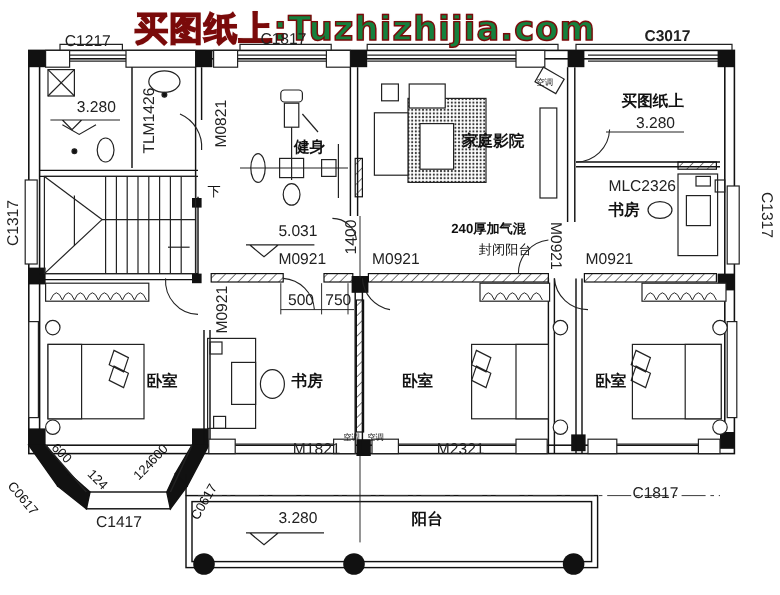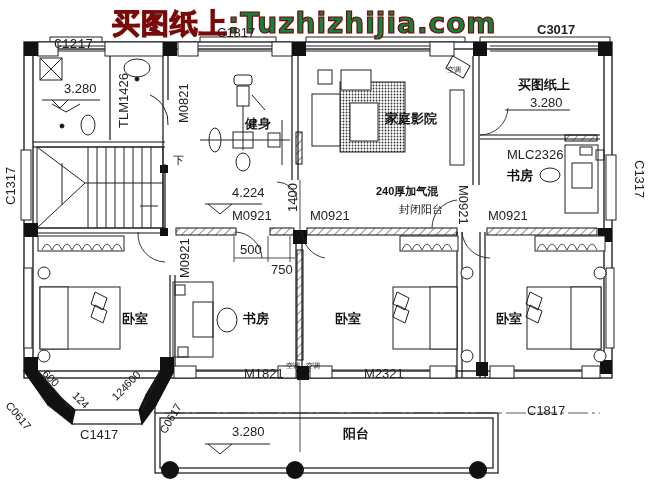--- a/index.html
+++ b/index.html
@@ -268,21 +268,21 @@
   </g>
 
   <g stroke="#222" fill="none" stroke-width="0.8">
     <line x1="300" y1="180" x2="300" y2="232"></line>
     <path d="M234 236 V262 M268 236 V262 M290 236 V262 M234 258 H295"></path>
   </g>
 </svg>
 
 <div class="wm">买图纸上:Tuzhizhijia.com</div>
 
-<div class="lbl dim" style="left:54px;top:38px;font-family:Liberation Mono, monospace;">C1217</div>
+<div class="lbl dim" style="left:54px;top:27px;">C1217</div>
 <div class="lbl dim" style="left:217px;top:26px;">C1817</div>
 <div class="lbl dim" style="left:537px;top:23px;font-weight:bold;">C3017</div>
 <div class="lbl dim vert" style="left:4px;top:205px;">C1317</div>
 <div class="lbl dim vert90" style="left:646px;top:160px;">C1317</div>
 <div class="lbl dim" style="left:80px;top:428px;">C1417</div>
 <div class="lbl small" style="left:12px;top:400px;transform:rotate(50deg);transform-origin:left top;">C0617</div>
 <div class="lbl small" style="left:158px;top:430px;transform:rotate(-60deg);transform-origin:left top;">C0617</div>
 <div class="lbl dim" style="left:527px;top:404px;">C1817</div>
 
 <div class="lbl dim vert" style="left:117px;top:128px;">TLM1426</div>
@@ -300,27 +300,27 @@
 <div class="lbl cn" style="left:385px;top:112px;text-align:center;">家庭影院</div>
 <div class="lbl cn" style="left:518px;top:78px;">买图纸上</div>
 <div class="lbl cn" style="left:507px;top:169px;">书房</div>
 <div class="lbl cn" style="left:243px;top:312px;">书房</div>
 <div class="lbl cn" style="left:122px;top:312px;">卧室</div>
 <div class="lbl cn" style="left:335px;top:312px;">卧室</div>
 <div class="lbl cn" style="left:496px;top:312px;">卧室</div>
 <div class="lbl cn" style="left:307px;top:427px;padding-left:36px;">阳台</div>
 
 <div class="lbl dim" style="left:64px;top:82px;">3.280</div>
-<div class="lbl dim" style="left:232px;top:186px;">4.224</div>
+<div class="lbl dim" style="left:232px;top:186px;">5.031</div>
 <div class="lbl dim" style="left:530px;top:96px;">3.280</div>
 <div class="lbl dim" style="left:232px;top:425px;">3.280</div>
 
 <div class="lbl dim vert" style="left:286px;top:212px;">1400</div>
 <div class="lbl dim" style="left:240px;top:243px;">500</div>
-<div class="lbl dim" style="left:271px;top:243px;margin-top:20px;">750</div>
+<div class="lbl dim" style="left:271px;top:243px;">750</div>
 <div class="lbl small" style="left:48px;top:368px;transform:rotate(45deg);transform-origin:left top;">600</div>
 <div class="lbl small" style="left:78px;top:390px;transform:rotate(45deg);transform-origin:left top;">124</div>
 <div class="lbl small" style="left:110px;top:395px;transform:rotate(-45deg);transform-origin:left top;">124</div>
 <div class="lbl small" style="left:122px;top:382px;transform:rotate(-45deg);transform-origin:left top;">600</div>
 
 <div class="lbl small" style="left:376px;top:186px;font-weight:bold;">240厚加气混</div>
 <div class="lbl small" style="left:399px;top:204px;">封闭阳台</div>
 <div class="lbl small" style="left:173px;top:155px;">下</div>
 <div class="lbl" style="left:447px;top:66px;font-size:7px;">空调</div>
 <div class="lbl" style="left:286px;top:362px;font-size:7px;">空调</div>

